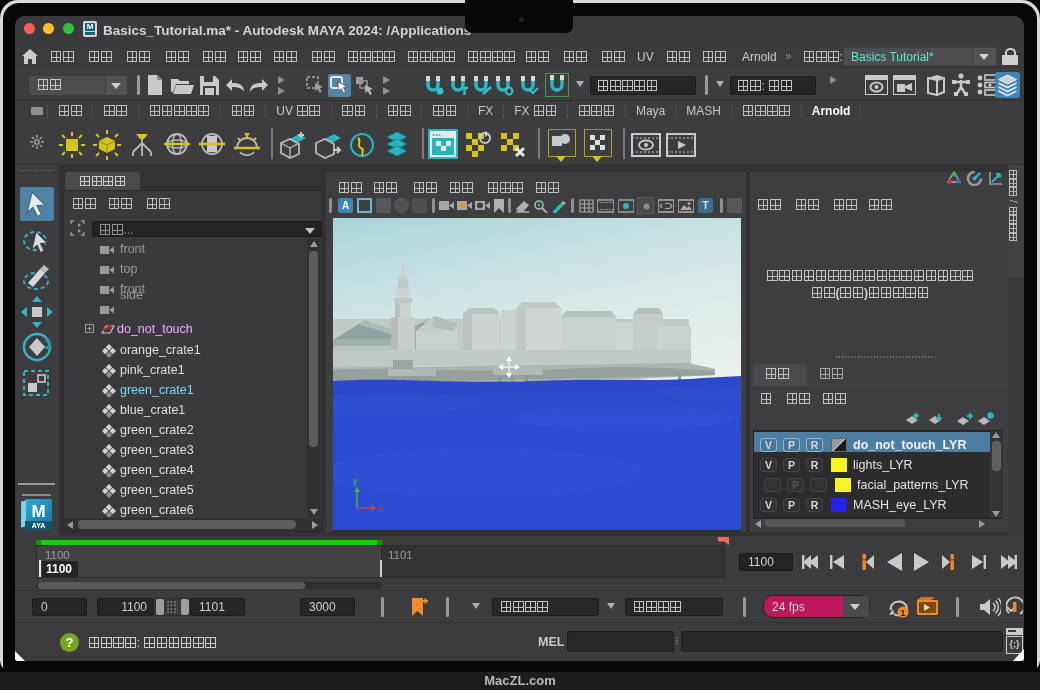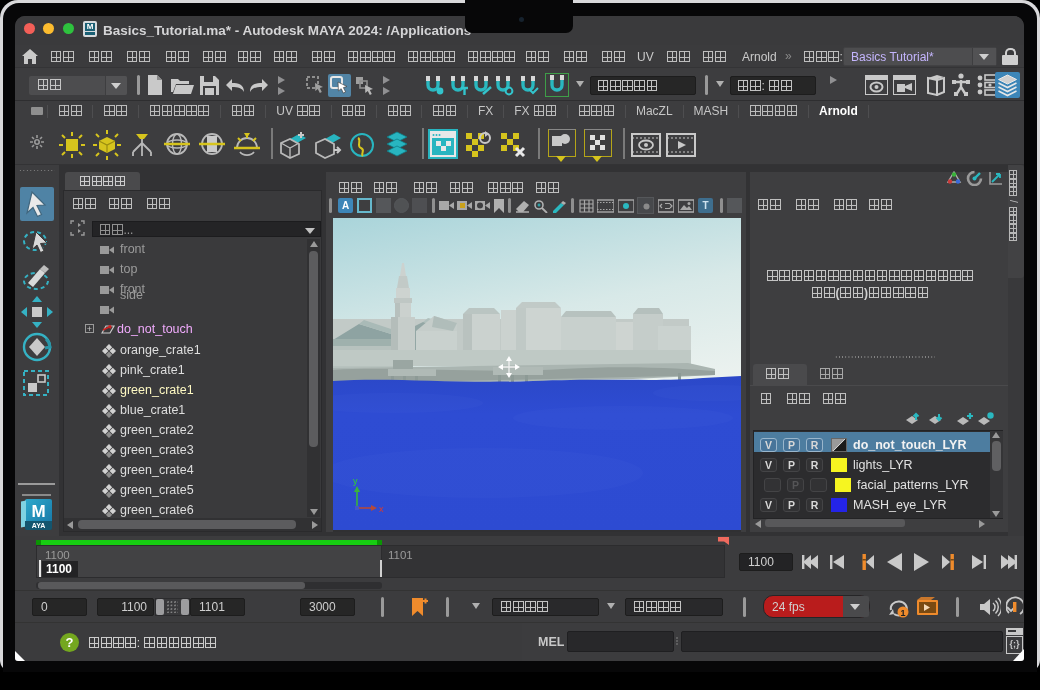--- a/index.html
+++ b/index.html
@@ -80,21 +80,21 @@
       <div class="txt" style="left:510px;top:5px"><b class="g"></b><b class="g"></b></div>
       <div class="txt" style="left:548px;top:5px"><b class="g"></b><b class="g"></b></div>
       <div class="txt" style="left:586px;top:5px"><b class="g"></b><b class="g"></b></div>
       <div class="txt" style="left:622px;top:5px">UV</div>
       <div class="txt" style="left:651px;top:5px"><b class="g"></b><b class="g"></b></div>
       <div class="txt" style="left:687px;top:5px"><b class="g"></b><b class="g"></b></div>
       <div class="txt" style="left:727px;top:5px">Arnold</div>
       <div class="txt" style="left:770px;top:4px;color:#8a8a8a;">»</div>
       <div class="txt" style="left:788px;top:5px"><b class="g"></b><b class="g"></b><b class="g"></b>:</div>
       <div style="left:828px;top:2px;width:154px;height:19px;background:#4d4d4f;border-radius:2px;border:1px solid #414143;">
-        <div class="rel" style="left:7px;top:2px;color:#c4b5fd;font-size:12px;">Basics Tutorial*</div>
+        <div class="rel" style="left:7px;top:2px;color:#5eead4;font-size:12px;">Basics Tutorial*</div>
         <div style="right:0;top:0;width:24px;height:17px;border-left:1px solid #3e3e40;background:#525254;">
           <div style="left:6px;top:6px;width:0;height:0;border:5px solid transparent;border-top:6px solid #cfcfcf;border-bottom:none;"></div>
         </div>
       </div>
       <div style="left:990px;top:3px;width:11px;height:9px;border:2px solid #d0d0d0;border-bottom:none;border-radius:5px 5px 0 0;"></div>
       <div style="left:987px;top:10px;width:16px;height:10px;background:#d0d0d0;border-radius:1px;"></div>
     </div>
     <div id="statusrow">
       <div class="grip" style="left:2px;top:3px;height:27px;"></div>
       <div style="left:14px;top:8px;width:98px;height:19px;background:#4d4d4f;border-radius:2px;">
@@ -246,21 +246,21 @@
           <span><b class="g"></b><b class="g"></b></span>
           <span><b class="g"></b><b class="g"></b><b class="g"></b><b class="g"></b><b class="g"></b></span>
           <span><b class="g"></b><b class="g"></b></span>
           <span>UV <b class="g"></b><b class="g"></b></span>
           <span><b class="g"></b><b class="g"></b></span>
           <span><b class="g"></b><b class="g"></b></span>
           <span><b class="g"></b><b class="g"></b></span>
           <span>FX</span>
           <span>FX <b class="g"></b><b class="g"></b></span>
           <span><b class="g"></b><b class="g"></b><b class="g"></b></span>
-          <span>MacZL</span>
+          <span>Maya</span>
           <span>MASH</span>
           <span><b class="g"></b><b class="g"></b><b class="g"></b><b class="g"></b></span>
           <span class="on">Arnold</span>
       </div>
     </div>
     <div id="shelficons">
       <div class="grip" style="left:2px;top:4px;height:34px;"></div>
       <svg style="left:15px;top:13px" width="14" height="14" viewBox="0 0 14 14">
           <circle cx="7" cy="7" r="2.2" fill="none" stroke="#9a9a9a" stroke-width="1.6"></circle>
           <path d="M7 0v3M7 11v3M0 7h3M11 7h3M2 2l2 2M12 2l-2 2M2 12l2-2M12 12l-2-2" stroke="#9a9a9a" stroke-width="1.6"></path>
@@ -487,21 +487,21 @@
                 <use href="#mesh"></use>
               </svg>
               <div style="position:absolute;left:56px;top:103.5px;color:#dedede;font-size:12.5px;">orange_crate1</div>
               <svg style="position:absolute;left:38px;top:124.60000000000001px" width="14" height="14" viewBox="0 0 14 14">
                 <use href="#mesh"></use>
               </svg>
               <div style="position:absolute;left:56px;top:123.60000000000001px;color:#dedede;font-size:12.5px;">pink_crate1</div>
               <svg style="position:absolute;left:38px;top:144.70000000000002px" width="14" height="14" viewBox="0 0 14 14">
                 <use href="#mesh"></use>
               </svg>
-              <div style="position:absolute;left:56px;top:143.70000000000002px;color:#fef9c3;font-size:12.5px;">green_crate1</div>
+              <div style="position:absolute;left:56px;top:143.70000000000002px;color:#7dd3fc;font-size:12.5px;">green_crate1</div>
               <svg style="position:absolute;left:38px;top:164.8px" width="14" height="14" viewBox="0 0 14 14">
                 <use href="#mesh"></use>
               </svg>
               <div style="position:absolute;left:56px;top:163.8px;color:#dedede;font-size:12.5px;">blue_crate1</div>
               <svg style="position:absolute;left:38px;top:184.9px" width="14" height="14" viewBox="0 0 14 14">
                 <use href="#mesh"></use>
               </svg>
               <div style="position:absolute;left:56px;top:183.9px;color:#dedede;font-size:12.5px;">green_crate2</div>
               <svg style="position:absolute;left:38px;top:205px" width="14" height="14" viewBox="0 0 14 14">
                 <use href="#mesh"></use>
@@ -880,21 +880,21 @@
       <svg style="left:395px;top:5px" width="19" height="22" viewBox="0 0 19 22">
           <path d="M2 2h11v18l-5.5-5L2 20z" fill="#ef8b2c"></path>
           <path d="M13 5h5M15.5 2.5v5" stroke="#ef8b2c" stroke-width="2" fill="none"></path>
         </svg>
       <div class="vsep" style="left:431px;top:6px;height:20px;width:3px;"></div>
       <div style="left:457px;top:12px;width:0;height:0;border:4.5px solid transparent;border-top:6px solid #b0b0b0;border-bottom:none;"></div>
       <div class="field" style="left:477px;top:7px;width:107px;height:18px;line-height:16px;padding-left:7px;background:#29292b;"><b class="g"></b><b class="g"></b><b class="g"></b><b class="g"></b></div>
       <div style="left:592px;top:12px;width:0;height:0;border:4.5px solid transparent;border-top:6px solid #b0b0b0;border-bottom:none;"></div>
       <div class="field" style="left:610px;top:7px;width:98px;height:18px;line-height:16px;padding-left:7px;background:#29292b;"><b class="g"></b><b class="g"></b><b class="g"></b><b class="g"></b></div>
       <div class="vsep" style="left:728px;top:6px;height:20px;width:3px;"></div>
-      <div style="left:748px;top:4px;width:107px;height:23px;background:#b91c1c;border:1px solid #252527;border-radius:10px;">
+      <div style="left:748px;top:4px;width:107px;height:23px;background:#be185d;border:1px solid #252527;border-radius:10px;">
         <div class="rel" style="left:8px;top:4px;color:#d0d0d0;font-size:12px;">24 fps</div>
         <div style="right:0;top:0;width:26px;height:21px;background:#4a4a4c;border-radius:0 2px 2px 0;">
           <div style="left:7px;top:8px;width:0;height:0;border:5px solid transparent;border-top:6px solid #cfcfcf;border-bottom:none;"></div>
         </div>
       </div>
       <svg style="left:872px;top:5px" width="23" height="22" viewBox="0 0 23 22">
           <path d="M4 14a8 7 0 1 1 3 4" fill="none" stroke="#c9c9c9" stroke-width="2"></path>
           <path d="M2 19l5-1-1-5z" fill="#c9c9c9"></path>
           <circle cx="16" cy="16" r="5.5" fill="#ef8b2c"></circle>
           <text x="13.5" y="20" font-size="9" font-weight="bold" fill="#222" font-family="Liberation Sans">1</text>
@@ -929,13 +929,14 @@
         <div style="left:0;top:0;width:17px;height:7px;background:#c9c9c9;"></div>
         <div style="left:2px;top:2px;width:8px;height:2px;background:#3b3b3d;"></div>
         <div style="left:0;top:8px;width:17px;height:18px;border:1.5px solid #c9c9c9;color:#c9c9c9;font-size:9px;font-weight:bold;text-align:center;line-height:15px;">{;}</div>
       </div>
     </div>
     <div style="left:0;top:635px;width:10px;height:10px;background:#fff;clip-path:polygon(0 0,0 100%,100% 100%);z-index:5;"></div>
     <div style="left:998px;top:633px;width:11px;height:12px;background:#fff;clip-path:polygon(100% 0,100% 100%,0 100%);z-index:5;"></div>
   </div>
   <div id="notch"></div>
   <div id="cam"></div>
+  <div id="macbar">MacZL.com</div>
 </div>
 
 </body></html>

